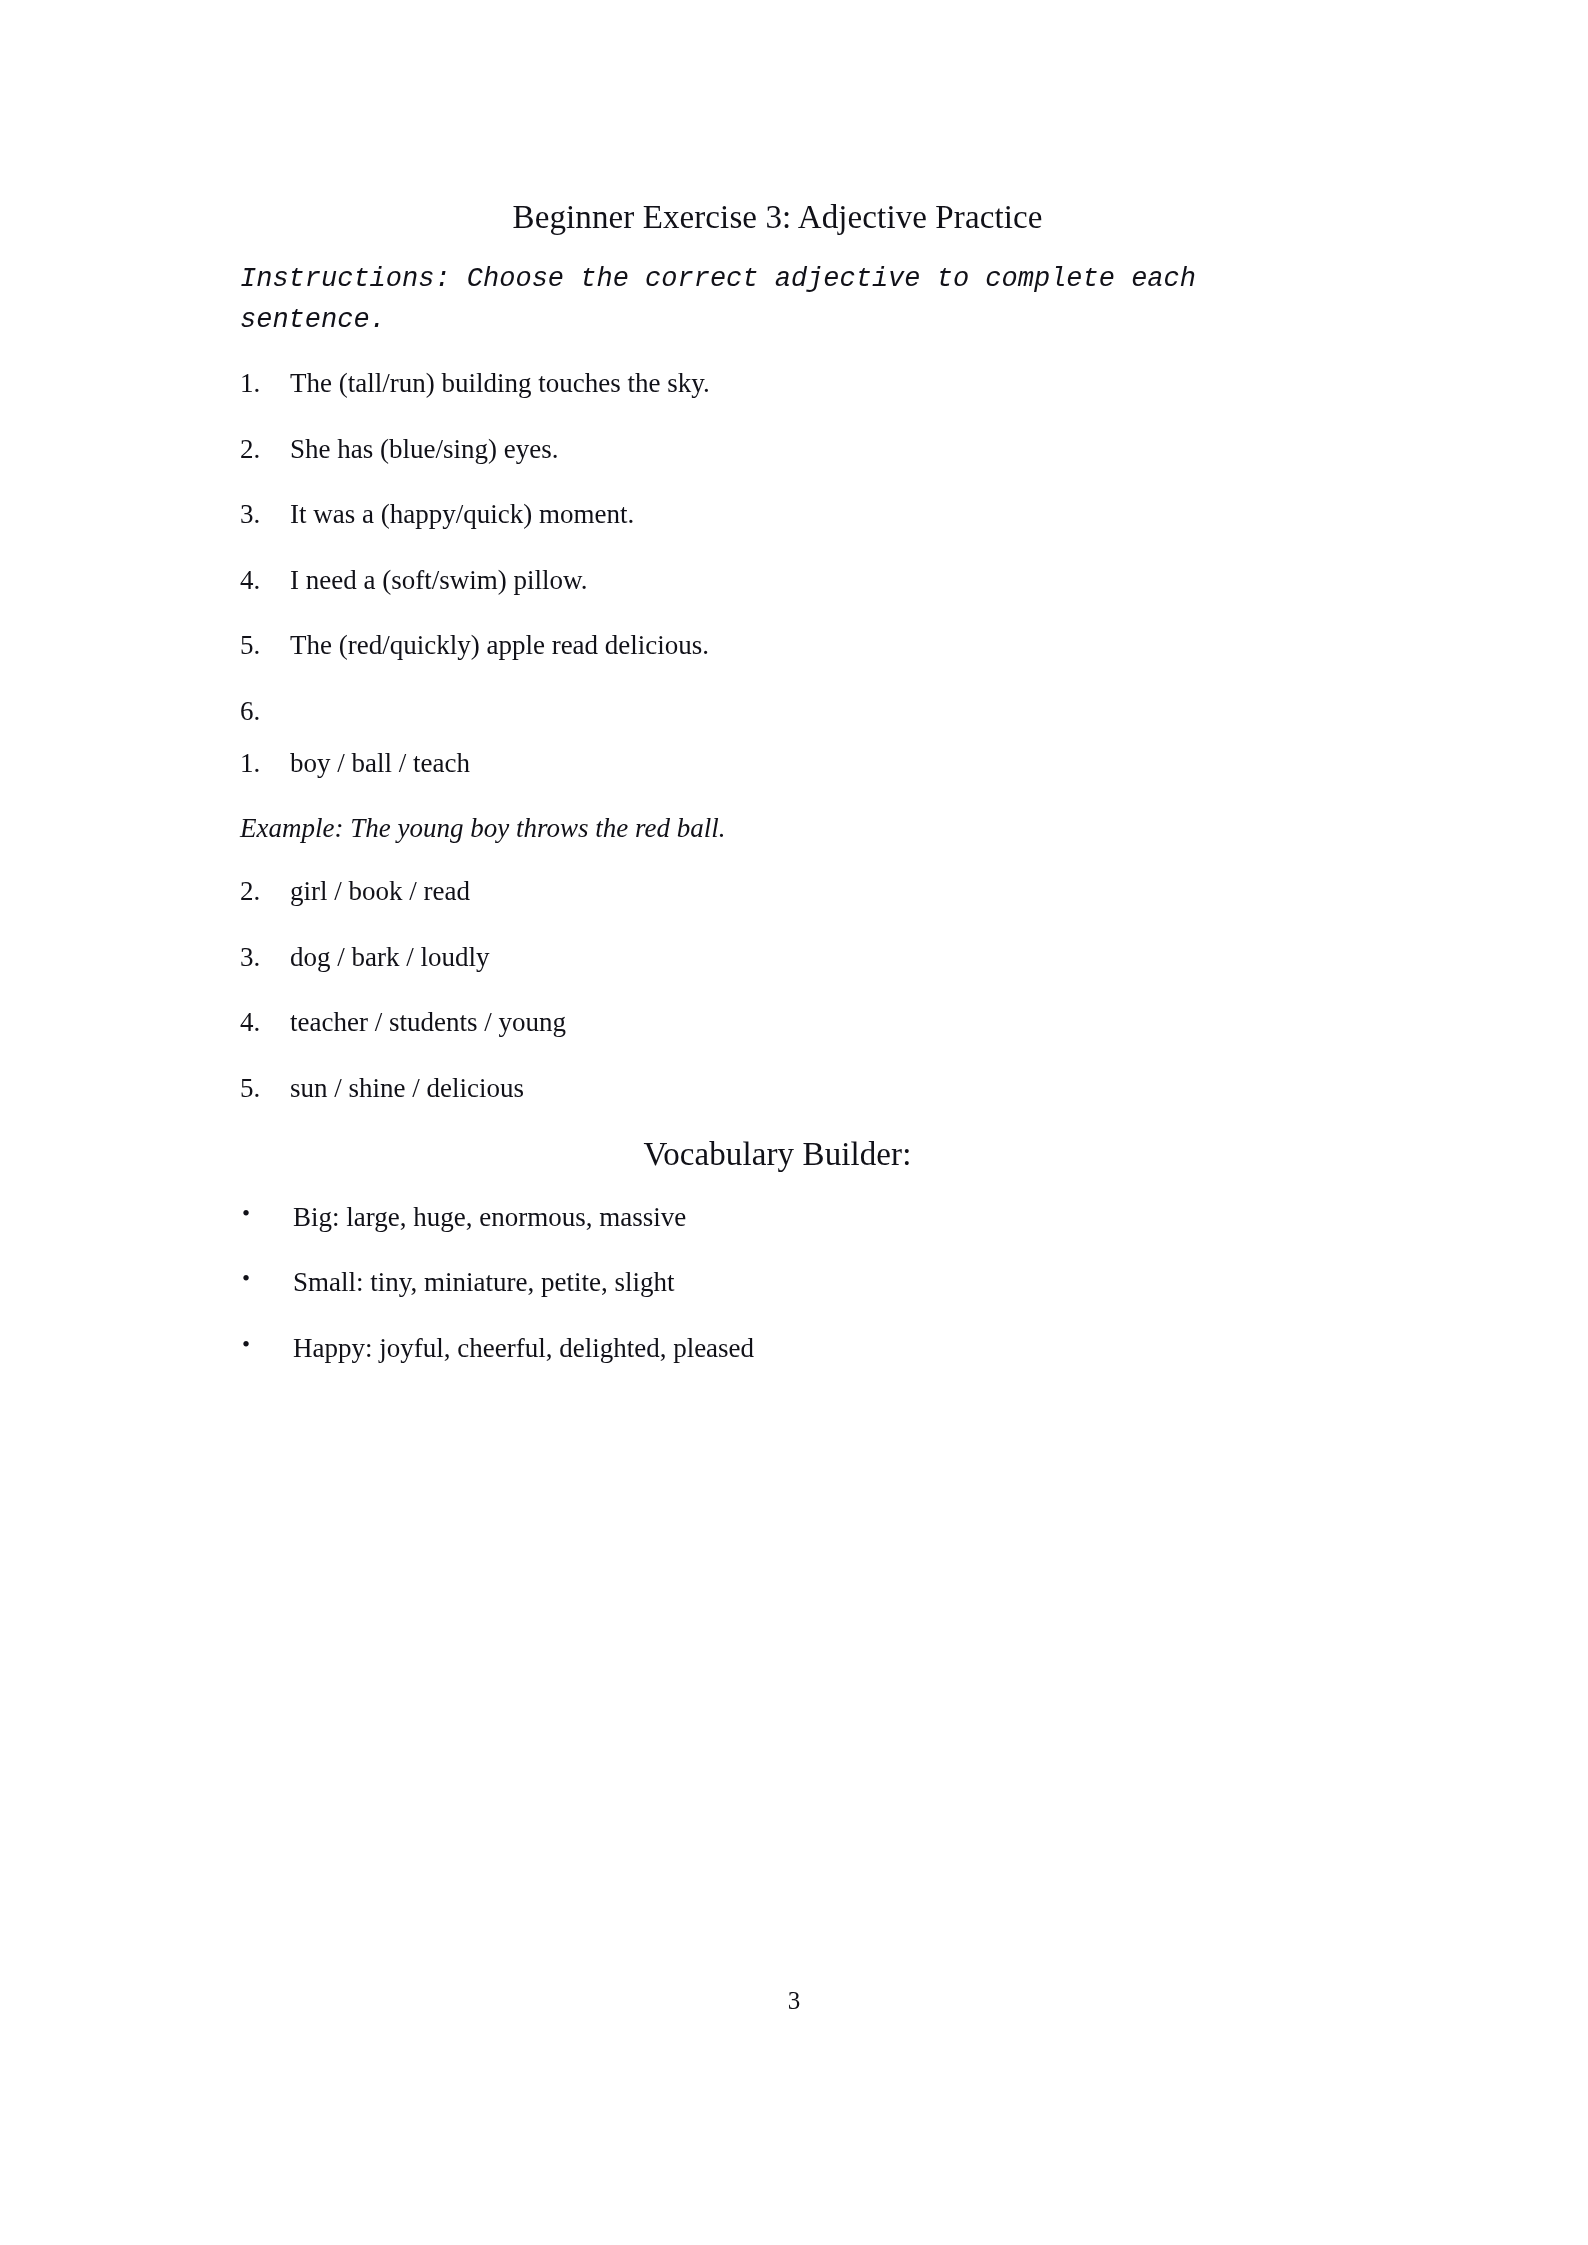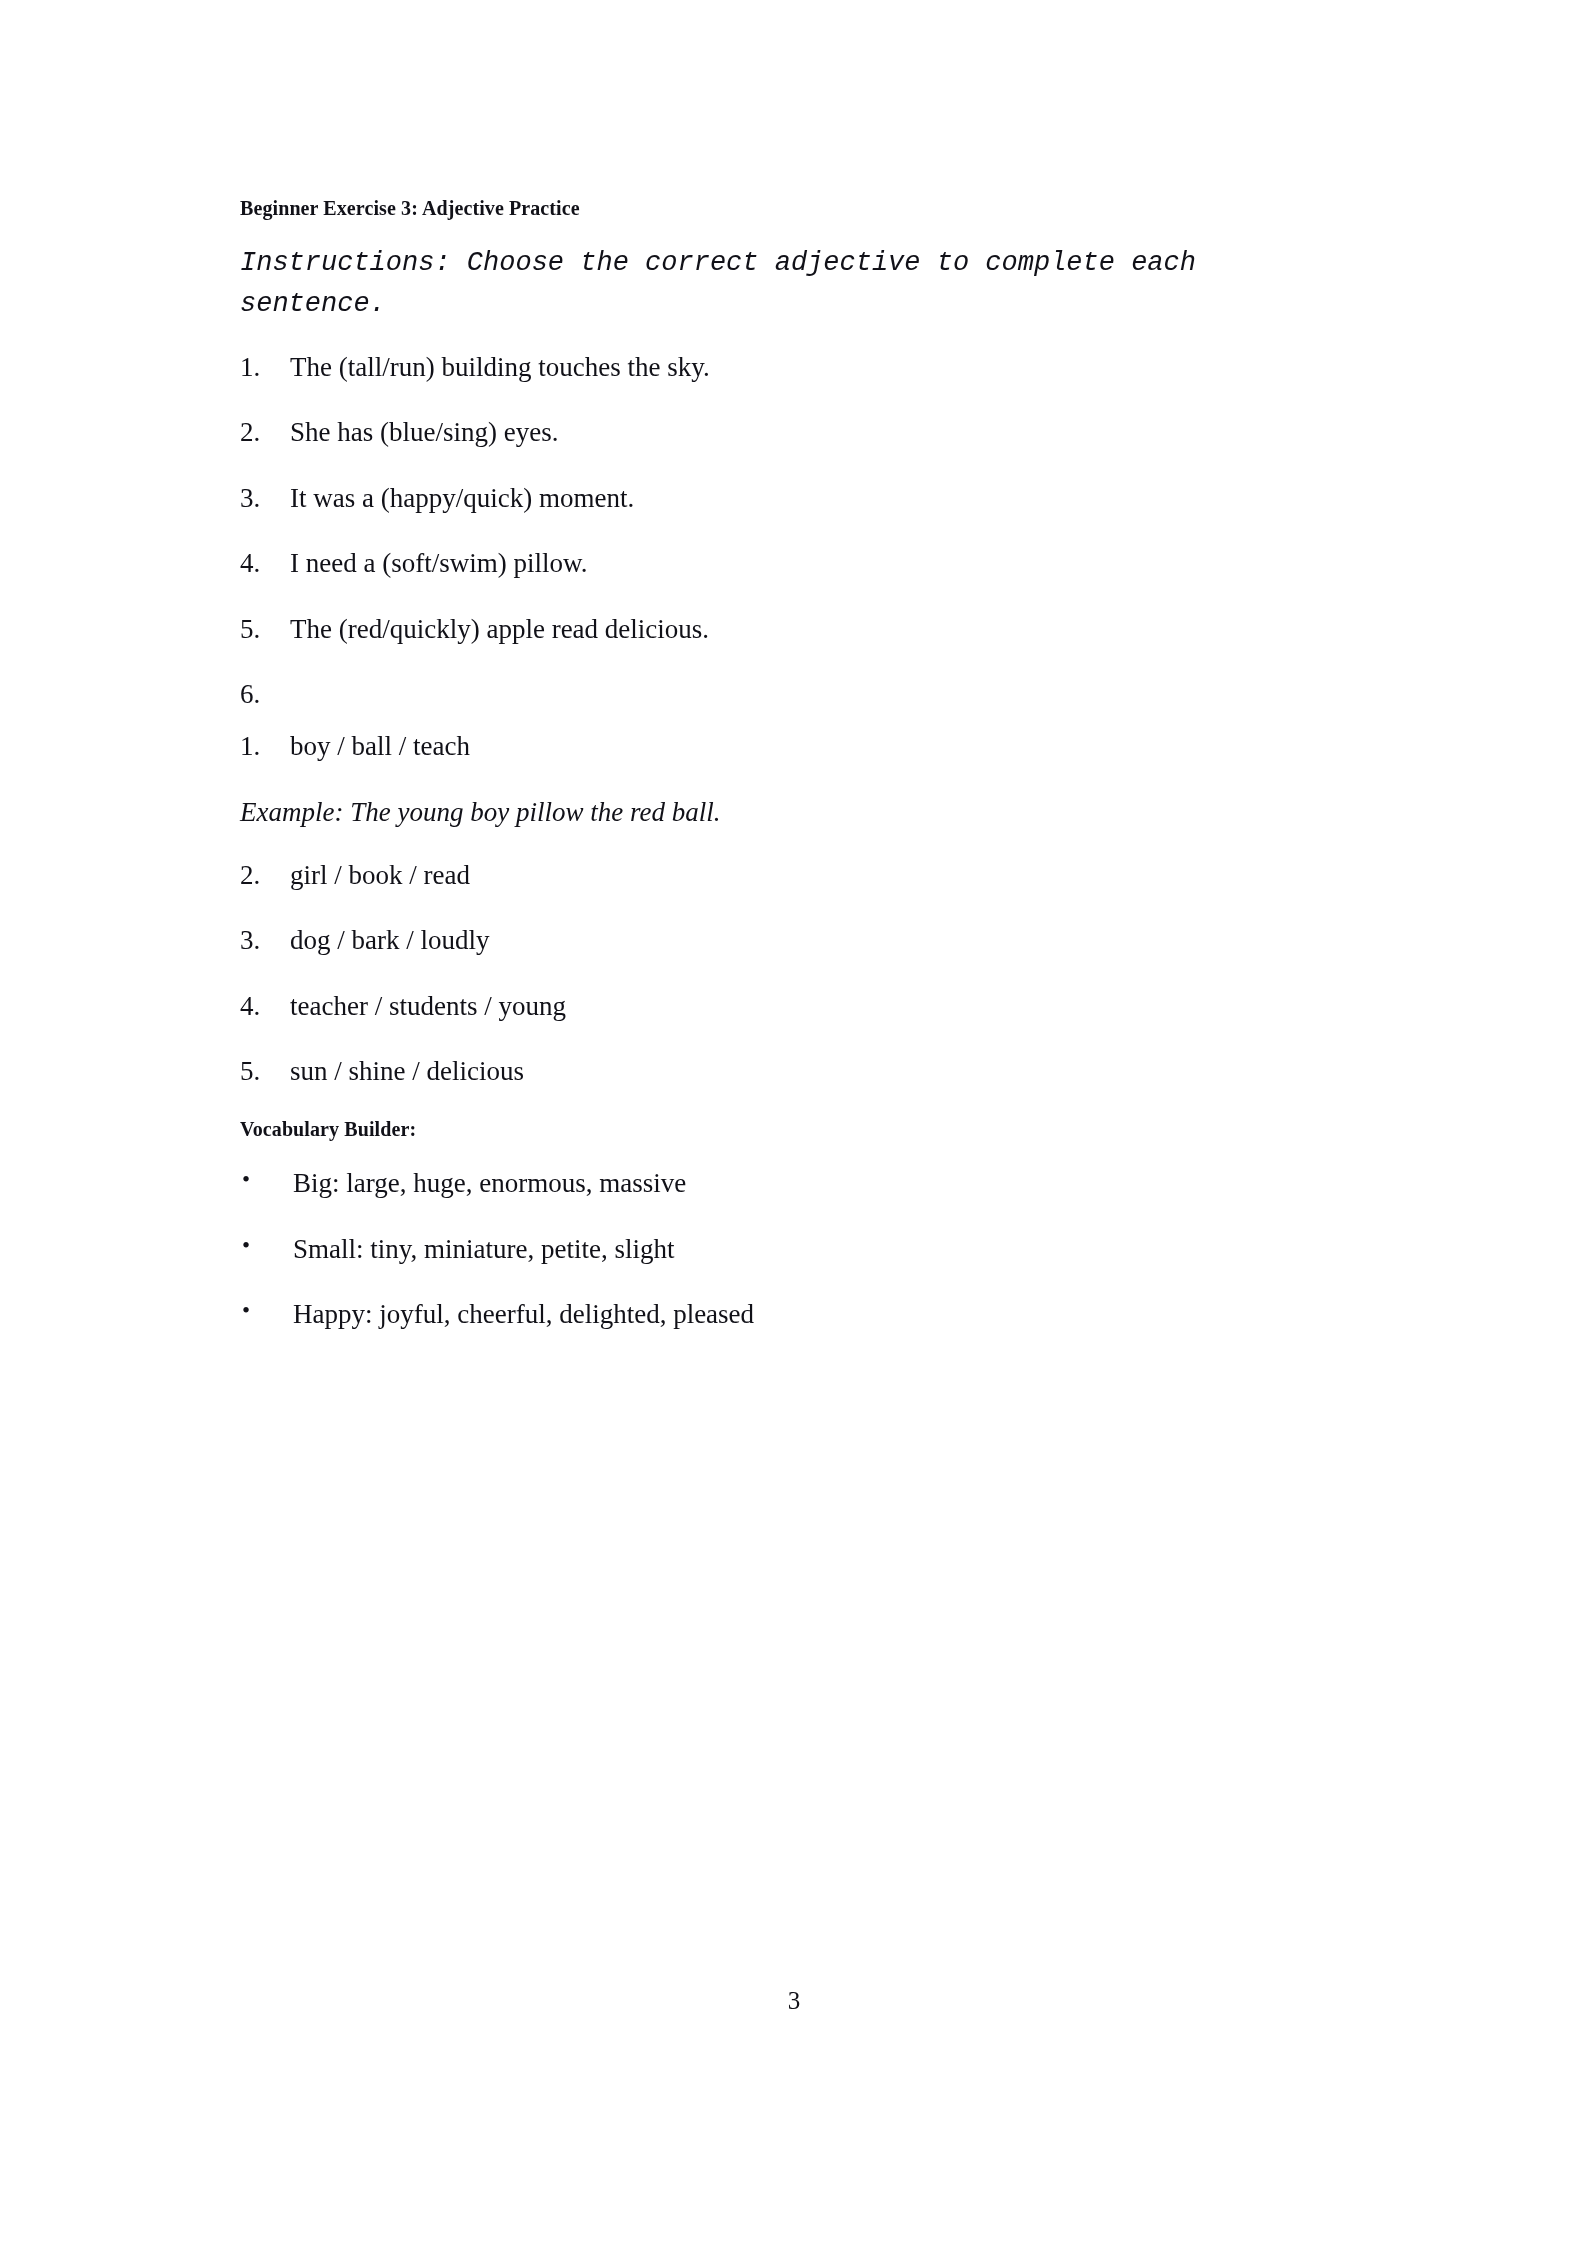--- a/index.html
+++ b/index.html
@@ -21,25 +21,26 @@
     overflow: hidden;
   }
   .content {
     position: absolute;
     left: 240px;
     top: 196px;
     width: 1075px;
   }
   
   .heading {
-    font-size: 20px;
-    font-weight: bold;
+    font-size: 33px;
+    font-weight: normal;
     line-height: 1.28;
     margin: 0 0 21px 0;
     letter-spacing: 0.1px;
+    text-align: center;
   }
   .instructions {
     font-size: 27px;
     font-style: italic;
     line-height: 1.52;
     margin: 0 0 22px 0;
     font-family: Liberation Mono, monospace;
   }
   .example {
     font-size: 27px;
@@ -128,21 +129,21 @@
 
 
 
     <ol class="numlist">
       <li>
         <span class="marker">1.</span>
         <span class="text">boy / ball / teach</span>
       </li>
     </ol>
 
-    <p class="example">Example: The young boy pillow the red ball.</p>
+    <p class="example">Example: The young boy throws the red ball.</p>
 
     <ol class="numlist">
       <li>
         <span class="marker">2.</span>
         <span class="text">girl / book / read</span>
       </li>
       <li>
         <span class="marker">3.</span>
         <span class="text">dog / bark / loudly</span>
       </li>

